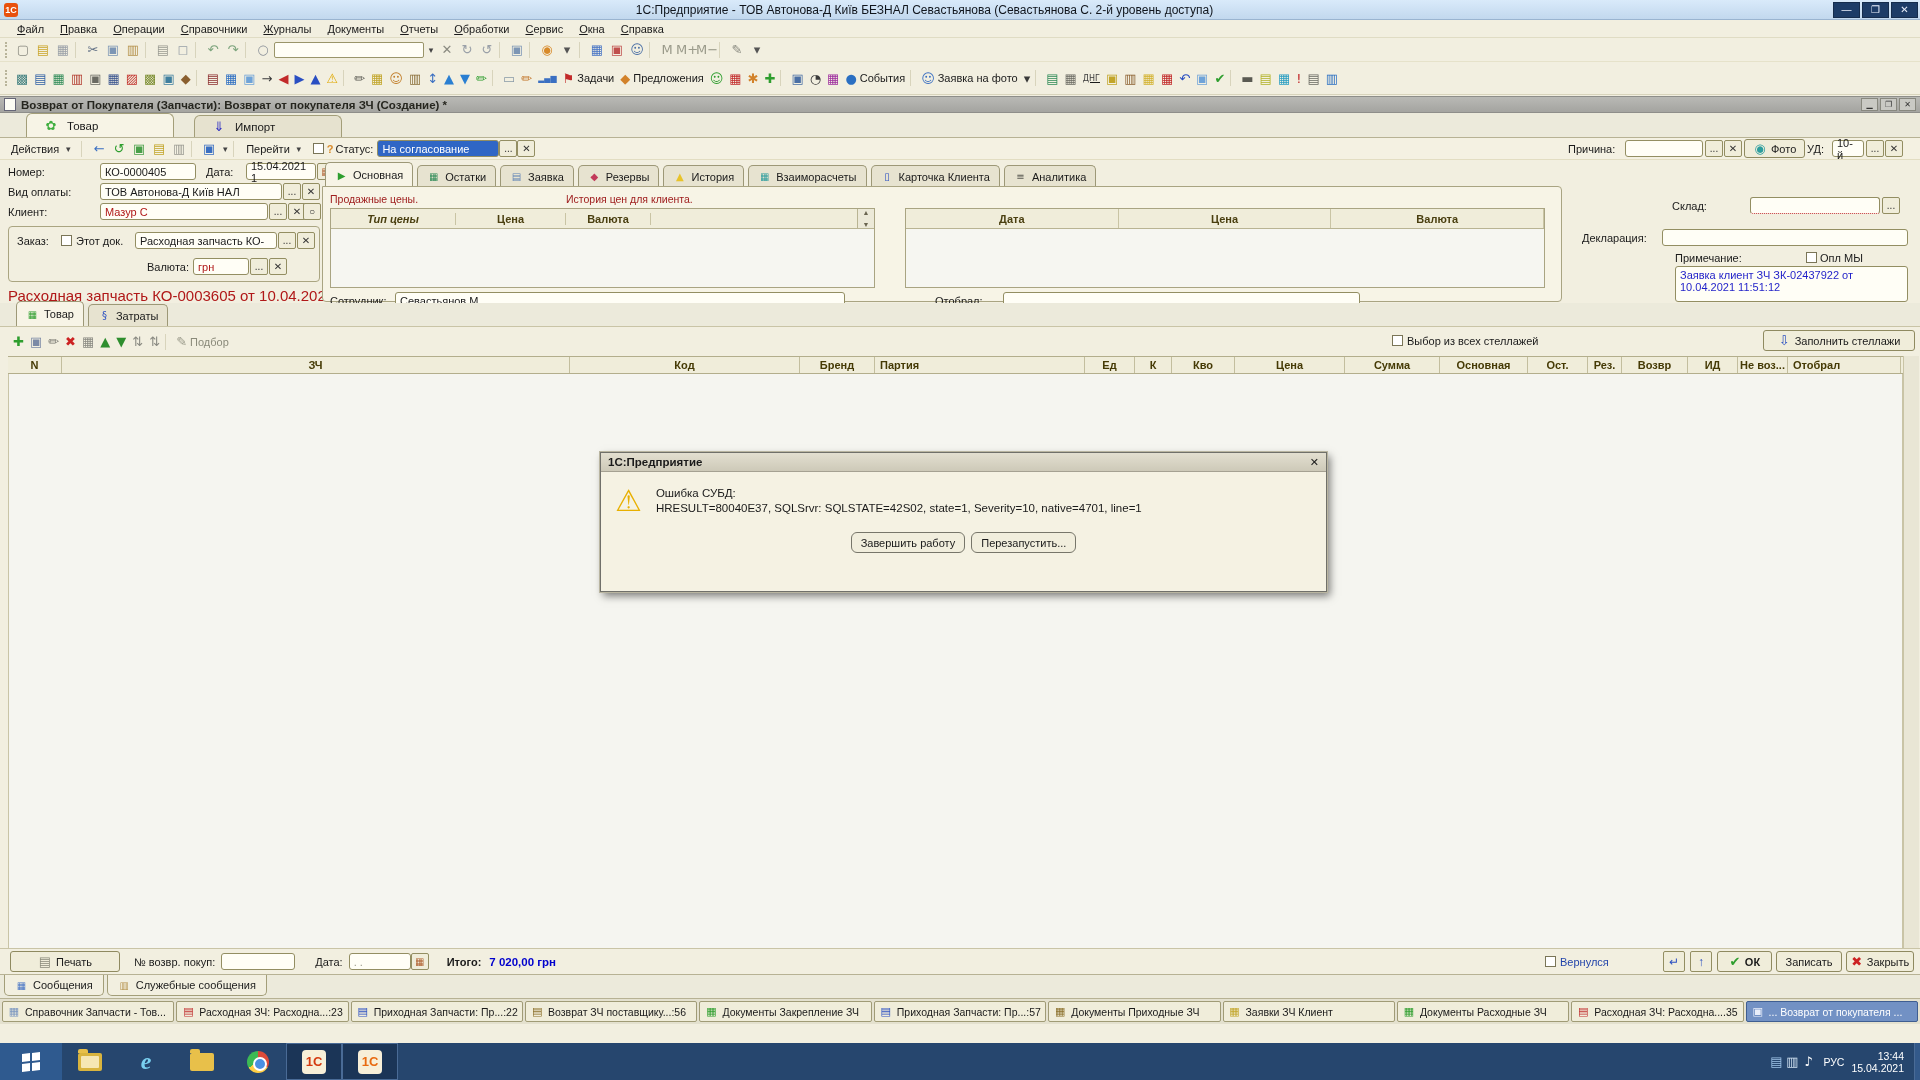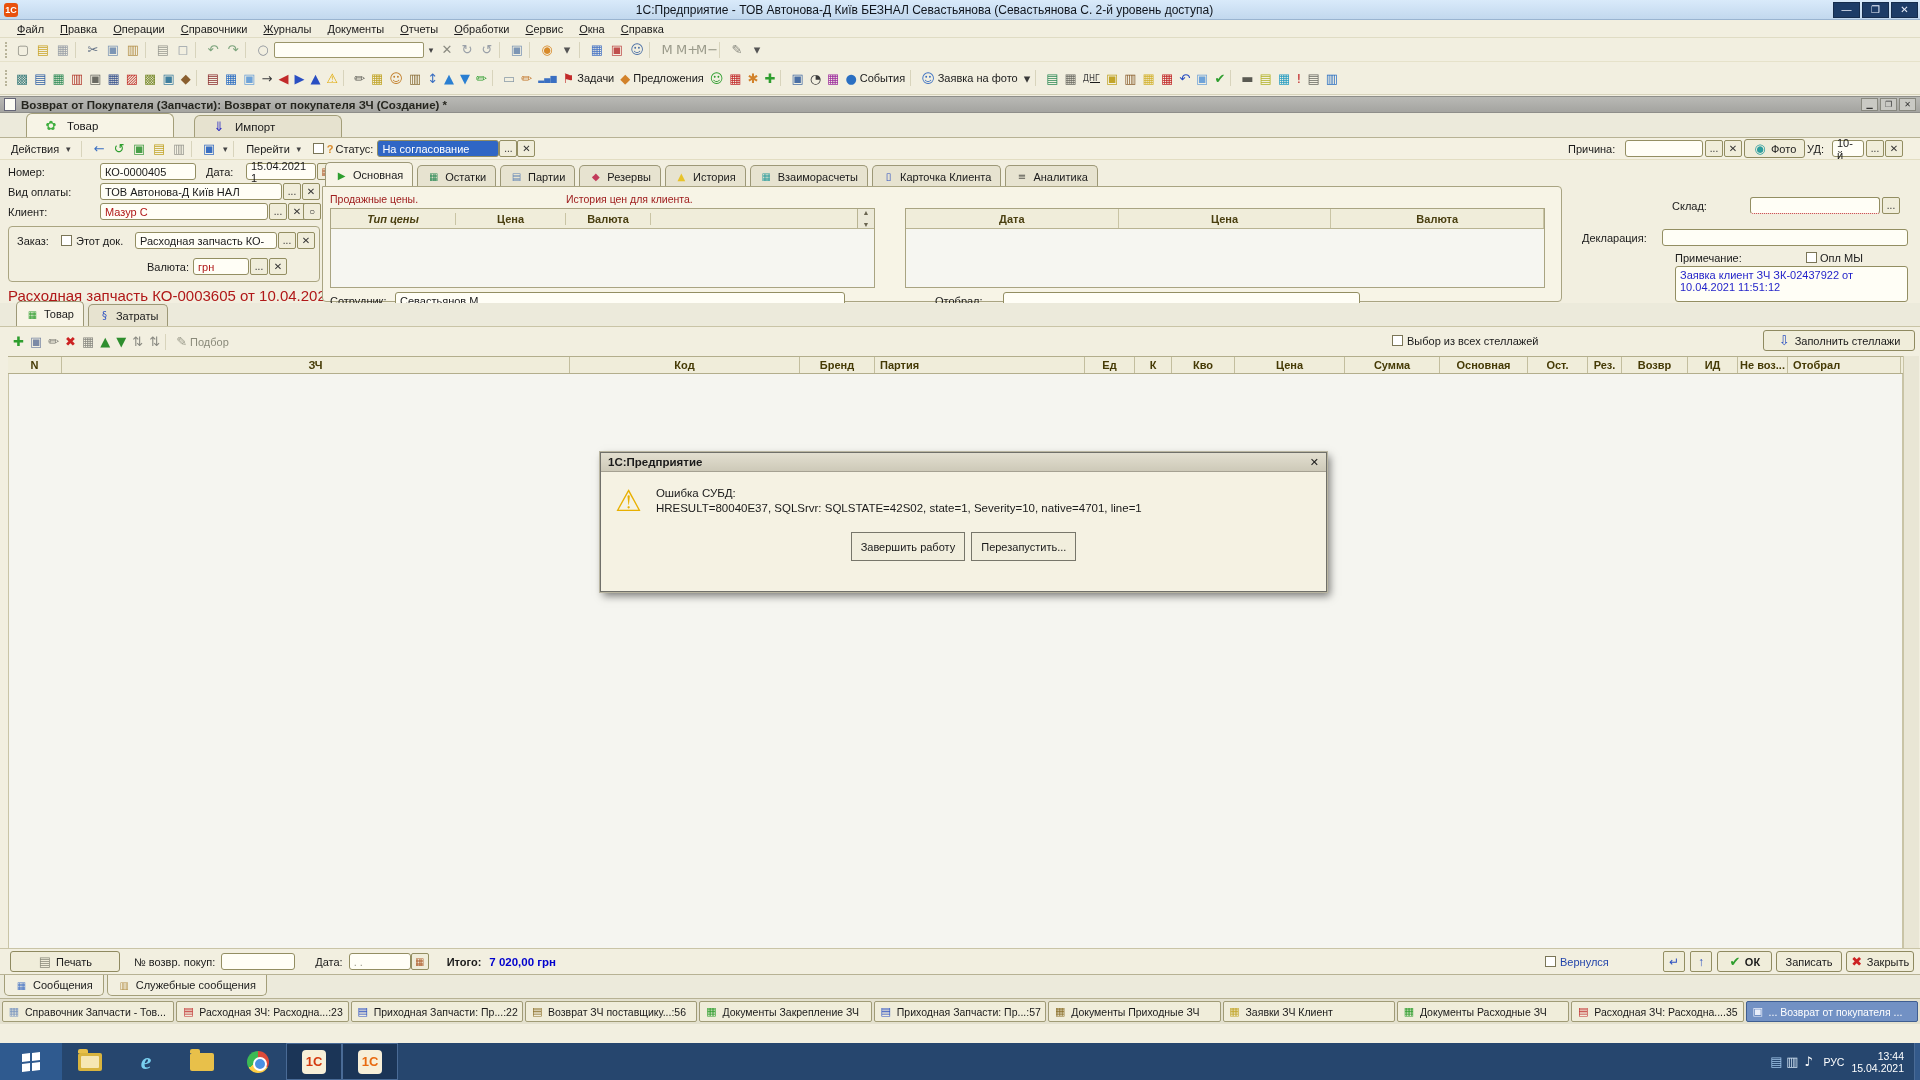--- a/index.html
+++ b/index.html
@@ -76,21 +76,21 @@
   .itabs .ctab{border-radius:5px 5px 0 0;}
   .ithead{display:flex;background:#f0edda;border-top:1px solid #b3ae8c;border-bottom:1px solid #b3ae8c;height:18px;}
   .ithead .hcell{border-right:1px solid #c3be9e;display:flex;align-items:center;justify-content:center;
     font-weight:bold;color:#453a05;font-size:11px;overflow:hidden;white-space:nowrap;}
   
   .dialog{left:600px;top:452px;width:727px;height:140px;background:#f5f2e3;border:1px solid #70706a;
     box-shadow:3px 4px 8px rgba(0,0,0,.5);outline:1px solid #b9b5a0;}
   .dlgcap{height:19px;background:linear-gradient(#e3dfd0,#cdc9b8);display:flex;align-items:center;
     padding:0 7px;border-bottom:1px solid #a5a192;}
   .dlgcap .t{font-weight:bold;font-size:11.5px;flex:1;}
-  .dlgbtn{background:#f1eedd;border:1px solid #77766a;border-radius:0;height:29px;padding:0 9px;
+  .dlgbtn{background:#f1eedd;border:1px solid #77766a;border-radius:6px;height:21px;padding:0 9px;
     display:inline-flex;align-items:center;font-size:11px;}
   
   .footer{left:0;top:948px;width:1920px;height:26px;background:#f2efe0;border-top:1px solid #c9c4a6;
     display:flex;align-items:center;}
   .fbtn{background:#f0edda;border:1px solid #8f8a60;border-radius:3px;height:21px;display:inline-flex;
     align-items:center;justify-content:center;gap:4px;padding:0 8px;font-size:11px;}
   
   .msgtabs{left:0;top:974px;width:1920px;height:24px;background:#eceadb;border-top:1px solid #b7b294;
     display:flex;align-items:flex-start;padding-left:4px;gap:3px;}
   .msgtab{height:21px;display:inline-flex;align-items:center;gap:5px;padding:0 10px;background:#f2efe0;
@@ -501,21 +501,21 @@
     <span class="ctab active">
           <span class="ticon" style="width: 13px; font-size: 10px; color: rgb(46, 158, 46);">▶</span>
           <span>Основная</span>
         </span>
         <span class="ctab">
           <span class="ticon" style="width: 13px; font-size: 10px; color: rgb(46, 139, 87);">▦</span>
           <span>Остатки</span>
         </span>
         <span class="ctab">
           <span class="ticon" style="width: 13px; font-size: 10px; color: rgb(90, 127, 181);">▤</span>
-          <span>Партии</span>
+          <span>Заявка</span>
         </span>
         <span class="ctab">
           <span class="ticon" style="width: 13px; font-size: 10px; color: rgb(194, 58, 90);">◆</span>
           <span>Резервы</span>
         </span>
         <span class="ctab">
           <span class="ticon" style="width: 13px; font-size: 10px; color: rgb(232, 195, 42);">▲</span>
           <span>История</span>
         </span>
         <span class="ctab">

